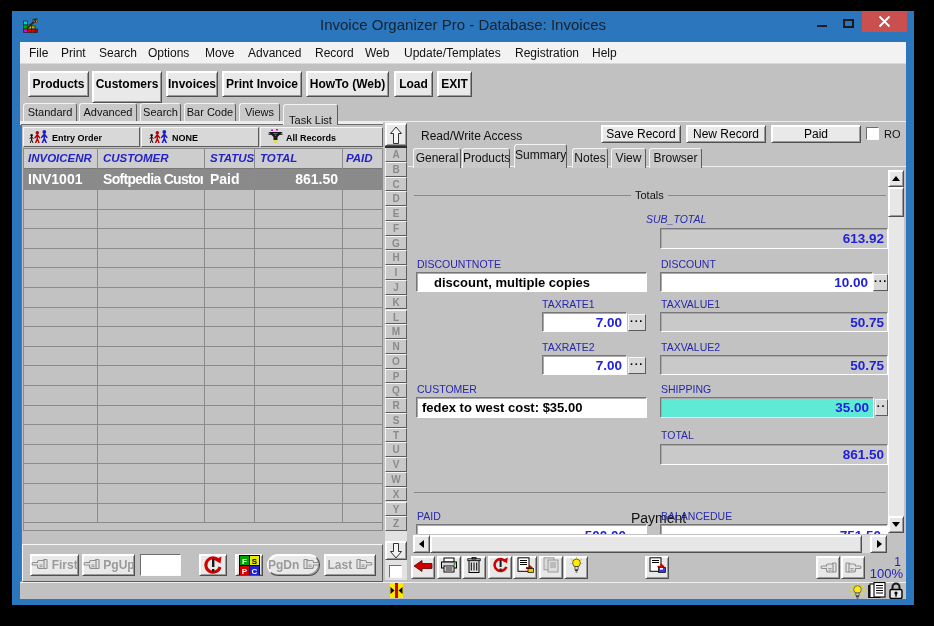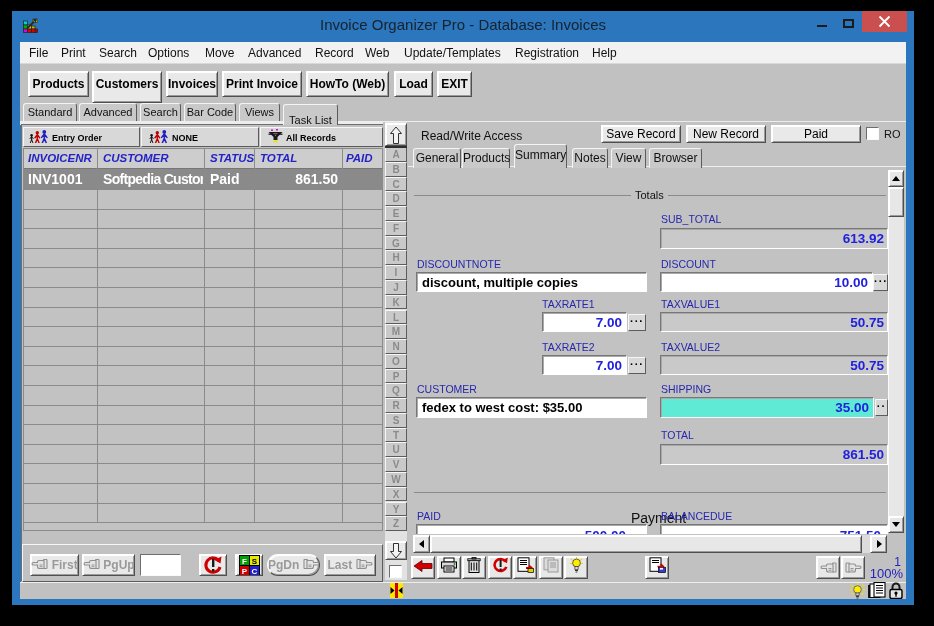--- a/index.html
+++ b/index.html
@@ -228,25 +228,25 @@
 <div class="a tab" style="left:514px;top:144px;width:53px;height:24px;line-height:20px;background:#c2c2c2;font-size:12px;">Summary</div>
 <div class="a tab" style="left:572px;top:148px;width:36px;height:20px;line-height:19px;font-size:12px;">Notes</div>
 <div class="a tab" style="left:611px;top:148px;width:35px;height:20px;line-height:19px;font-size:12px;">View</div>
 <div class="a tab" style="left:649px;top:148px;width:53px;height:20px;line-height:19px;font-size:12px;">Browser</div>
 
 <div class="a" style="left:408px;top:166px;width:498px;height:416px;background:#c2c2c2;border-top:1px solid #efefef;"></div>
 
 <div class="a" style="left:414px;top:195px;width:472px;height:1px;background:#8a8a8a;"></div>
 <div class="a" style="left:631px;top:189px;padding:0 4px;background:#c2c2c2;font-size:11px;color:#111;">Totals</div>
 
-<div class="a lbl" style="left:661px;top:213px;">SUB_TOTAL</div>
+<div class="a lbl" style="left:646px;top:213px;font-style:italic;">SUB_TOTAL</div>
 <div class="a s2 val" style="left:660px;top:228px;width:228px;height:21px;background:#c9c9c9;line-height:20px;padding-right:3px;">613.92</div>
 
 <div class="a lbl" style="left:417px;top:258px;">DISCOUNTNOTE</div>
-<div class="a s2" style="left:416px;top:272px;width:231px;height:20px;background:#fff;font-size:13px;font-weight:bold;color:#000;line-height:19px;padding-left:5px;white-space:nowrap;">discount, multiple copies</div>
+<div class="a s2" style="left:416px;top:272px;width:231px;height:20px;background:#fff;font-size:13px;font-weight:bold;color:#000;line-height:19px;padding-left:17px;white-space:nowrap;">discount, multiple copies</div>
 
 <div class="a lbl" style="left:661px;top:258px;">DISCOUNT</div>
 <div class="a s2 val" style="left:660px;top:272px;width:213px;height:20px;background:#fff;line-height:19px;padding-right:4px;padding-left:24px;">10.00</div>
 <div class="a r btn" style="left:873px;top:274px;width:15px;height:17px;background:#d8d8d8;font-size:11px;line-height:13px;letter-spacing:1px;">···</div>
 
 <div class="a lbl" style="left:542px;top:298px;">TAXRATE1</div>
 <div class="a s2 val" style="left:542px;top:312px;width:85px;height:20px;background:#fff;line-height:19px;padding-right:4px;">7.00</div>
 <div class="a r btn" style="left:628px;top:314px;width:18px;height:17px;background:#d8d8d8;font-size:11px;line-height:13px;letter-spacing:1px;">···</div>
 
 <div class="a lbl" style="left:661px;top:298px;">TAXVALUE1</div>

